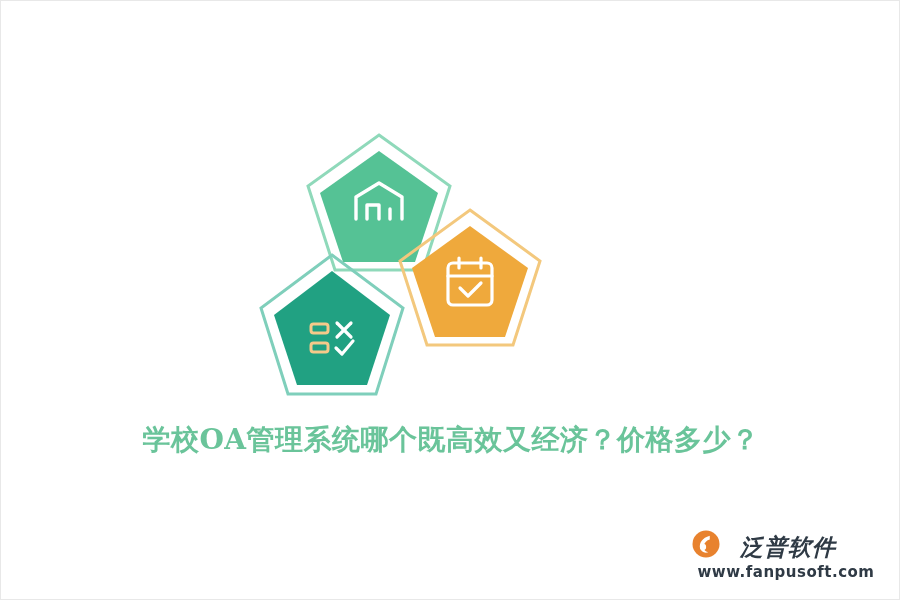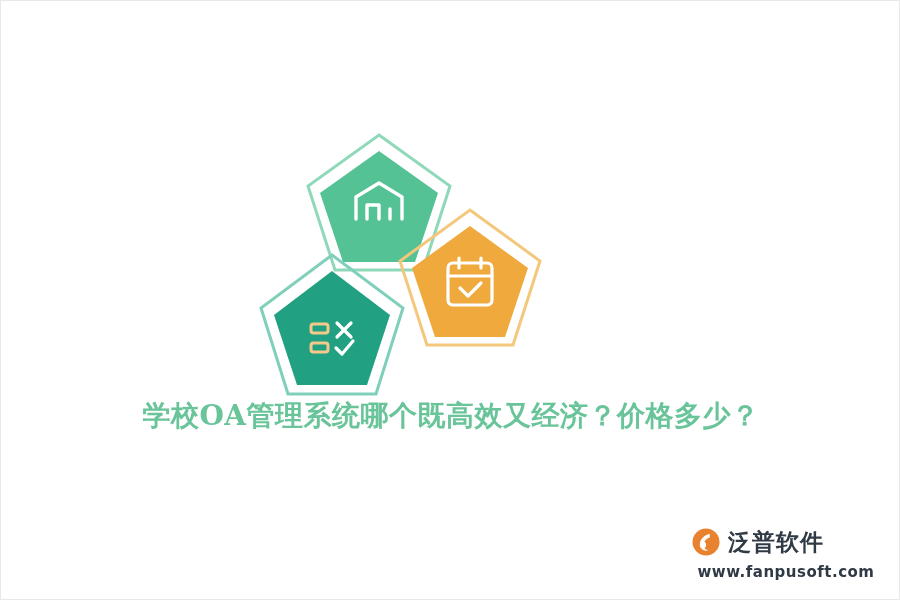--- a/index.html
+++ b/index.html
@@ -36,44 +36,45 @@
   }
   .pent svg {
     display: block;
     overflow: visible;
   }
 
   
   .headline {
     position: absolute;
     left: 0;
-    top: 396px;
+    top: 420px;
     width: 900px;
     text-align: center;
     font-family: "DejaVu Serif", "Liberation Serif", serif;
     font-size: 28px;
     font-weight: 700;
     letter-spacing: 0.5px;
     color: #6ac49a;
     white-space: nowrap;
   }
 
   
   .logo {
     position: absolute;
     right: 18px;
     bottom: 16px;
     width: 190px;
     height: 58px;
   }
   .logo-row {
     display: flex;
-    align-items: center;
-    gap: 7px;
+    align-items: flex-end;
+    gap: 19px;
     height: 34px;
+    font-style: italic;
   }
   .logo-mark {
     width: 30px;
     height: 30px;
     flex: 0 0 30px;
   }
   .logo-text {
     font-family: "DejaVu Sans", "Liberation Sans", sans-serif;
     font-size: 23px;
     font-weight: 700;

